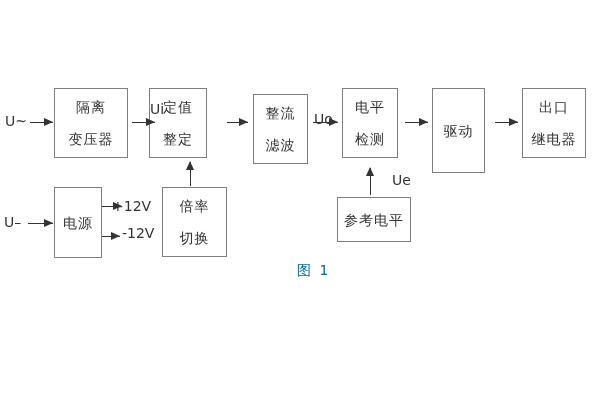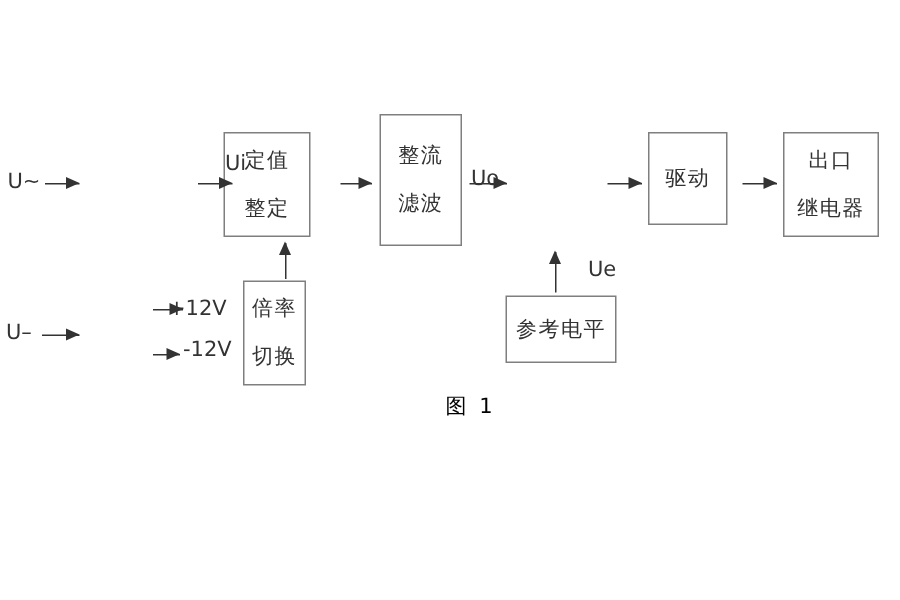--- a/index.html
+++ b/index.html
@@ -62,53 +62,64 @@
   .sig {
     position: absolute;
     font-size: 14px;
     line-height: 1;
     color: #333333;
     white-space: nowrap;
   }
   .caption {
     position: absolute;
     font-size: 14px;
-    color: #000000;
+    color: #0369a1;
     letter-spacing: 2px;
     white-space: nowrap;
   }
 </style>
 </head>
 <body>
 
 <div class="canvas">
 
+  <div class="box" style="left:54px;top:88px;width:74px;height:70px">
+    <span class="ln">隔离</span>
+    <span class="ln">变压器</span>
+  </div>
 
   <div class="box" style="left:149px;top:88px;width:58px;height:70px">
     <span class="ln">定值</span>
     <span class="ln">整定</span>
   </div>
 
-  <div class="box" style="left:253px;top:76px;width:55px;height:88px">
+  <div class="box" style="left:253px;top:94px;width:55px;height:70px">
     <span class="ln">整流</span>
     <span class="ln">滤波</span>
   </div>
 
+  <div class="box" style="left:342px;top:88px;width:56px;height:70px">
+    <span class="ln">电平</span>
+    <span class="ln">检测</span>
+  </div>
 
-  <div class="box" style="left:432px;top:88px;width:53px;height:62px">
+  <div class="box" style="left:432px;top:88px;width:53px;height:85px">
     <span class="ln">驱动</span>
   </div>
 
   <div class="box" style="left:522px;top:88px;width:64px;height:70px">
     <span class="ln">出口</span>
     <span class="ln">继电器</span>
   </div>
 
+  <div class="box" style="left:54px;top:187px;width:48px;height:71px">
+    <span class="ln">电源</span>
+  </div>
 
-  <div class="box" style="left:162px;top:187px;width:42px;height:70px">
+  <div class="box" style="left:162px;top:187px;width:65px;height:70px">
     <span class="ln">倍率</span>
     <span class="ln">切换</span>
   </div>
 
   <div class="box" style="left:337px;top:197px;width:74px;height:45px">
     <span class="ln">参考电平</span>
   </div>
 
   <div class="ah" style="left:30px;top:122px;width:23px"></div>
   <div class="ah" style="left:132px;top:122px;width:23px"></div>

